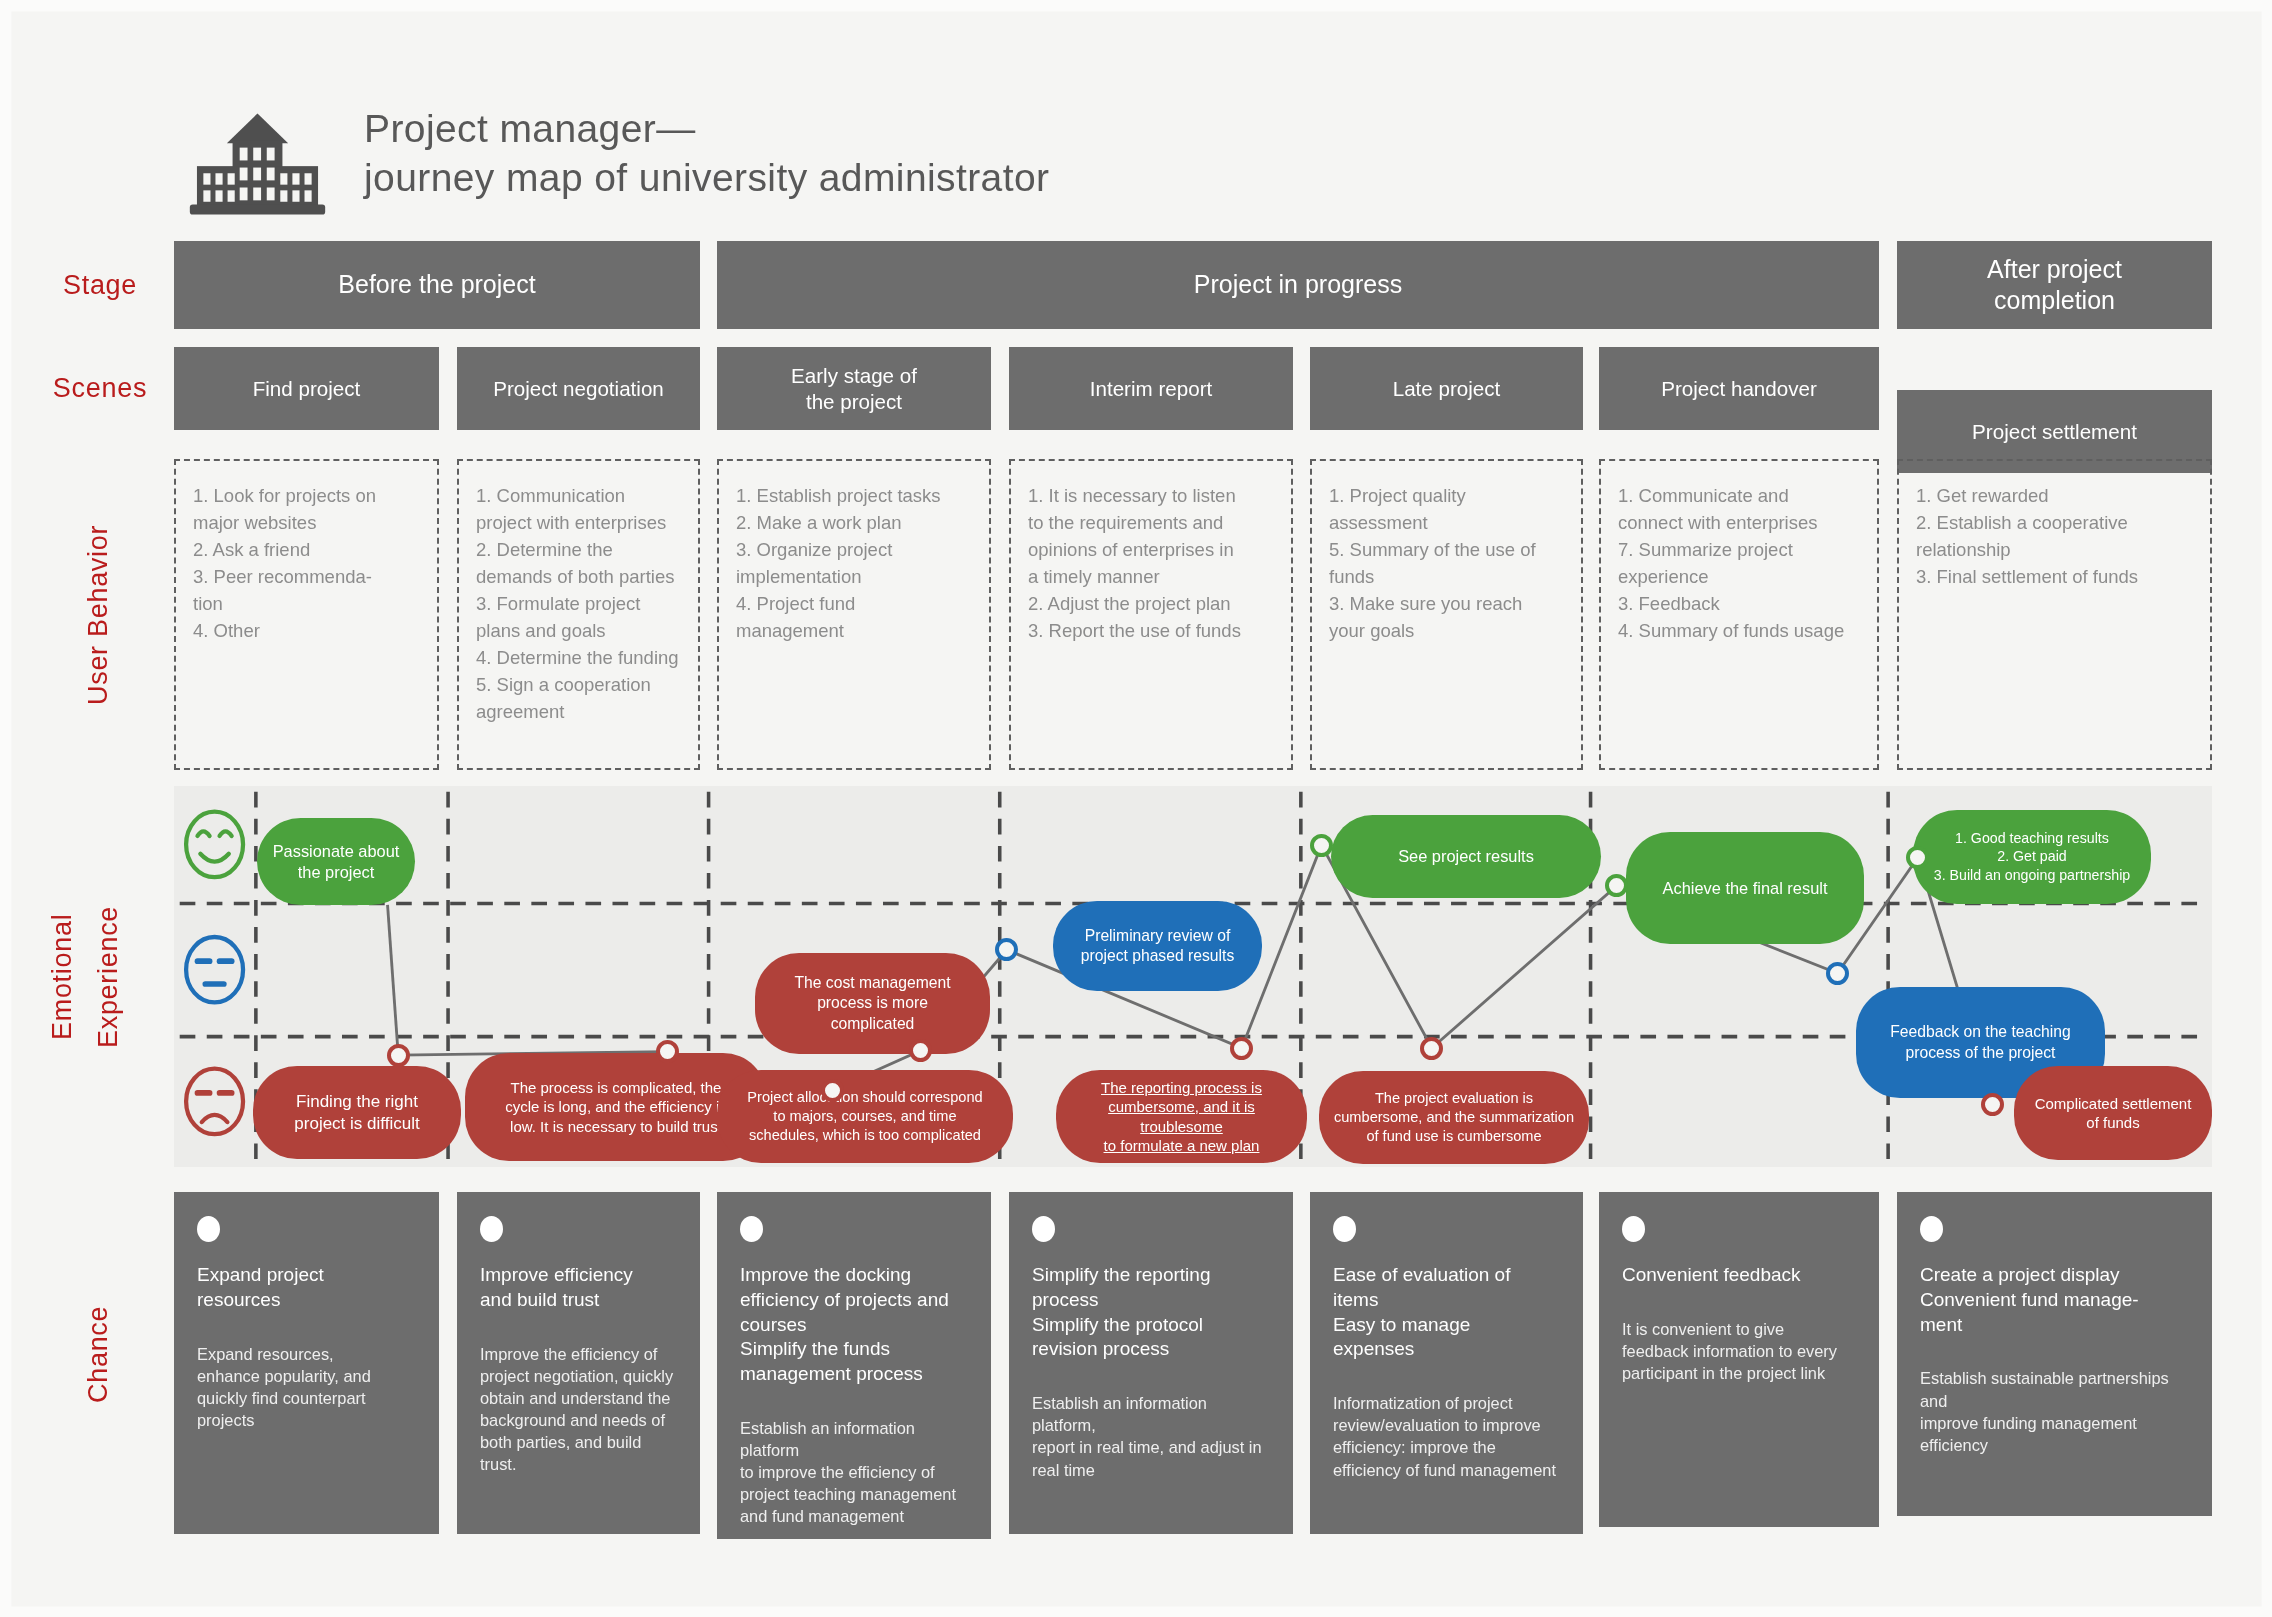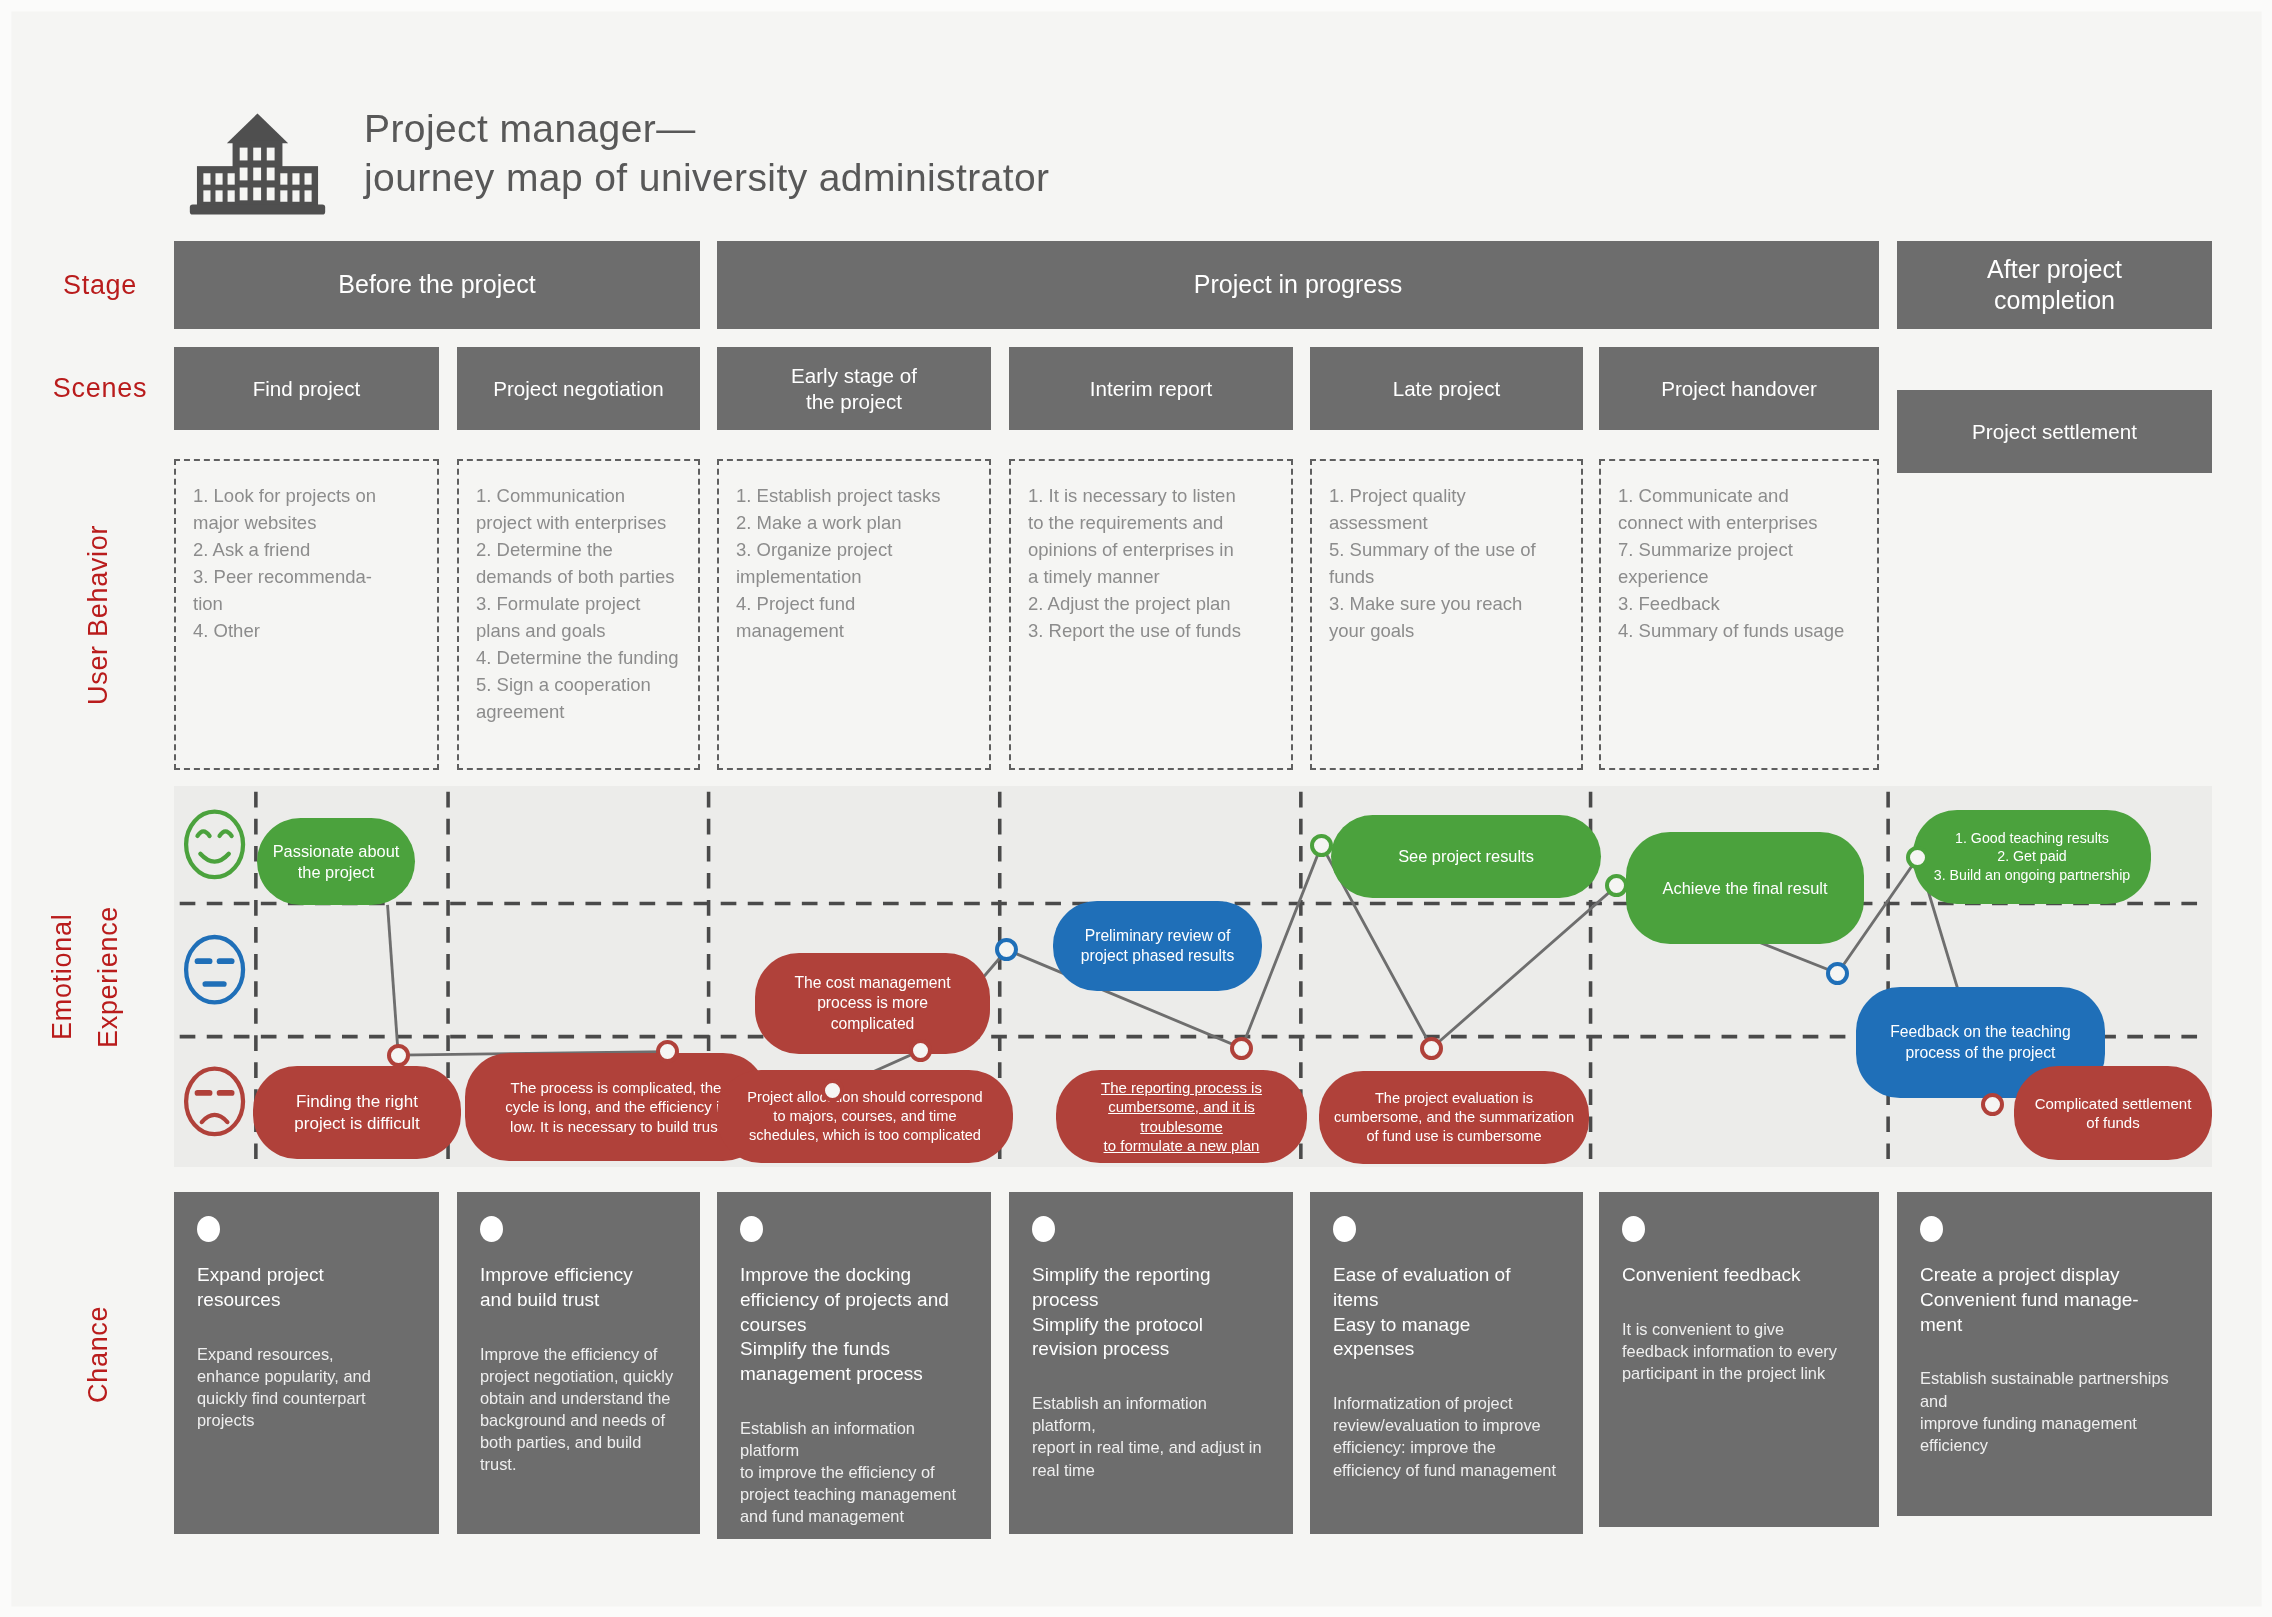--- a/index.html
+++ b/index.html
@@ -131,20 +131,24 @@
 5. Summary of the use of
 funds
 3. Make sure you reach
 your goals</div>
   <div class="ubox" style="left:1599px;top:459px;width:280px;height:311px;">1. Communicate and
 connect with enterprises
 7. Summarize project
 experience
 3. Feedback
 4. Summary of funds usage</div>
+  <div class="ubox" style="left:1897px;top:459px;width:315px;height:311px;">1. Get rewarded
+2. Establish a cooperative
+relationship
+3. Final settlement of funds</div>
 
   <div class="chart">
     <svg width="2038" height="381" viewBox="0 0 2863 535">
 
       <g stroke="#4a4a4a" stroke-width="5" stroke-dasharray="22 16">
         <line x1="115" y1="8" x2="115" y2="527"></line>
         <line x1="385" y1="8" x2="385" y2="527"></line>
         <line x1="751" y1="8" x2="751" y2="527"></line>
         <line x1="1160" y1="8" x2="1160" y2="527"></line>
         <line x1="1583" y1="8" x2="1583" y2="527"></line>

